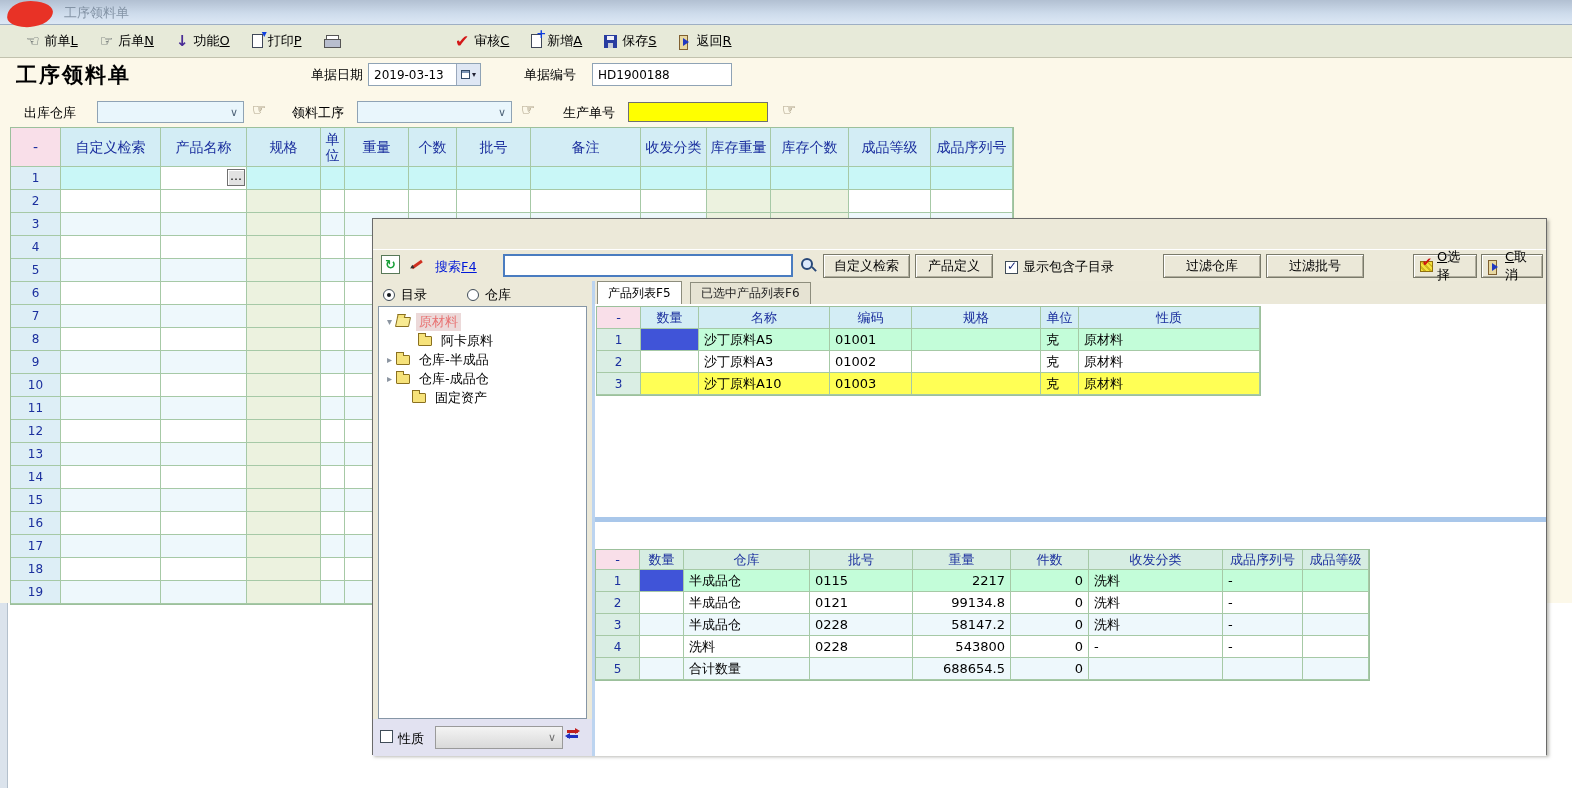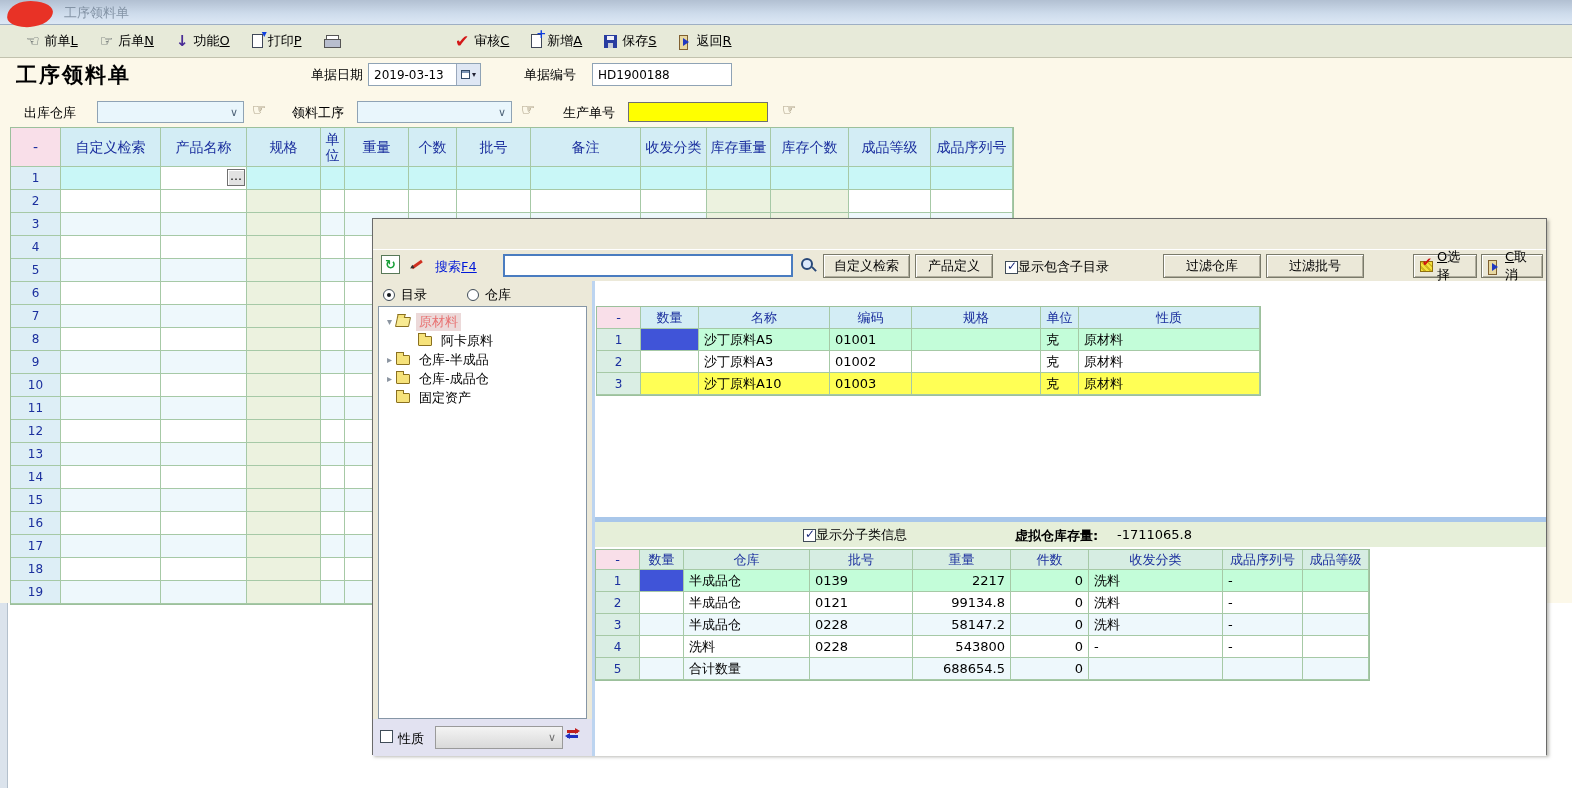--- a/index.html
+++ b/index.html
@@ -71,21 +71,21 @@
   .dlg-title { position:absolute; left:0; top:0; right:0; height:30px; background:#f8f8f2; border-bottom:1px solid #e0ddd0; }
   .dlg-title-text { position:absolute; left:52px; top:8px; font-size:13px; }
   .dlg-close { position:absolute; right:12px; top:3px; font-size:19px; color:#3a3a3a; cursor:pointer; line-height:22px; }
   .dlg-toolbar { position:absolute; left:0; top:30px; right:0; height:32px; background:#ece9d9; border-top:1px solid #fff; }
   .btn { position:absolute; top:4px; height:24px; background:#ebe8d8; border:1px solid #7a7a6a;
     box-shadow:inset 1px 1px 0 #ffffff, inset -1px -1px 0 #b0ad9d; display:flex; align-items:center; justify-content:center;
     gap:4px; font-size:13px; cursor:pointer; padding:0 6px; }
   .search-lbl { position:absolute; left:62px; top:8px; color:#0018d8; font-size:13px; cursor:pointer; }
   .search-input { position:absolute; left:130px; top:4px; width:290px; height:23px; border:2px solid #4a7cc0; background:#fff;
     font-size:13px; padding:0 4px; outline:none; font-family:inherit; }
-  .chk-row { position:absolute; display:flex; align-items:center; font-size:13px; }
+  .chk-row { position:absolute; display:flex; align-items:center; gap:5px; font-size:13px; }
 
   .dlg-left { position:absolute; left:0; top:62px; width:219px; height:475px; background:#ece9d9; }
   .radio-row { position:absolute; left:10px; top:5px; display:flex; align-items:center; gap:6px; font-size:13px; }
   .treebox { position:absolute; left:5px; top:25px; width:209px; height:413px; background:#fff; border:1px solid #8696a6; overflow:hidden; }
   .titem { height:19px; display:flex; align-items:center; cursor:pointer; }
   .tarrow { width:13px; text-align:center; color:#8a94a0; font-size:10px; flex:0 0 auto; }
   .folder { width:14px; height:10px; background:#f6e27a; border:1px solid #8a7020; border-radius:1px; position:relative; flex:0 0 auto; margin-right:6px; }
   .folder::before { content:""; position:absolute; left:-1px; top:-4px; width:6px; height:3px; background:#f6e27a; border:1px solid #8a7020; border-bottom:none; }
   .folder.open { transform:skewX(-12deg); background:#f8ea92; }
   .tlabel { font-size:13px; white-space:nowrap; padding:0 3px; }
@@ -617,21 +617,21 @@
           <div class="titem" style="padding-left: 4px;">
             <span class="tarrow">▸</span>
             <span class="folder"></span>
             <span class="tlabel">仓库-半成品</span>
           </div>
           <div class="titem" style="padding-left: 4px;">
             <span class="tarrow">▸</span>
             <span class="folder"></span>
             <span class="tlabel">仓库-成品仓</span>
           </div>
-          <div class="titem" style="padding-left: 4px;">
+          <div class="titem" style="padding-left: 20px;">
             <span class="tarrow"></span>
             <span class="folder"></span>
             <span class="tlabel">固定资产</span>
           </div>
         </div>
       <div class="nature-strip">
         <span class="cb" style="position:absolute;left:7px;top:11px;"></span>
         <span class="lbl" style="left:25px;top:11px;">性质</span>
         <div class="nature-dd">
           <span class="arrow" style="color:#707070;font-size:11px;margin-right:6px;">∨</span>
@@ -639,20 +639,24 @@
         <span class="ic ic-swap" style="position:absolute;left:194px;top:11px;">
             <i class="r"></i>
             <i class="b"></i>
           </span>
       </div>
     </div>
 
     <div class="vsplit"></div>
 
     <div class="dlg-right">
+      <div class="tabs-strip">
+        <span class="tab active" style="left:2px;">产品列表F5</span>
+        <span class="tab inactive" style="left:95px;">已选中产品列表F6</span>
+      </div>
       <div id="pgrid" class="grid" style="left:1px;top:25px;">
           <div class="g-head" style="height: 22px;">
             <div class="g-hc g-hc-first" style="width: 44px; height: 22px;">-</div>
             <div class="g-hc" style="width: 58px; height: 22px;">数量</div>
             <div class="g-hc" style="width: 131px; height: 22px;">名称</div>
             <div class="g-hc" style="width: 82px; height: 22px;">编码</div>
             <div class="g-hc" style="width: 129px; height: 22px;">规格</div>
             <div class="g-hc" style="width: 38px; height: 22px;">单位</div>
             <div class="g-hc" style="width: 181px; height: 22px;">性质</div>
           </div>
@@ -681,45 +685,37 @@
             <div class="g-c bg-yellow" style="width: 82px;">01003</div>
             <div class="g-c bg-yellow" style="width: 129px;"></div>
             <div class="g-c bg-yellow" style="width: 38px;">克</div>
             <div class="g-c bg-yellow" style="width: 181px;">原材料</div>
           </div>
         </div>
 
       <div class="hsplit"></div>
 
       <div class="lower">
-        <div class="info-strip">
-          <div class="chk-row" style="left:208px;top:4px;">
-            <span class="cb on"></span>
-            <span>显示分子类信息</span>
-          </div>
-          <span class="vlabel" style="left:420px;">虚拟仓库存量:</span>
-          <span class="vvalue" style="left:522px;">-1711065.8</span>
-        </div>
         <div id="sgrid" class="grid" style="left:0px;top:27px;">
             <div class="g-head" style="height: 20px;">
               <div class="g-hc g-hc-first" style="width: 44px; height: 20px;">-</div>
               <div class="g-hc" style="width: 44px; height: 20px;">数量</div>
               <div class="g-hc" style="width: 126px; height: 20px;">仓库</div>
               <div class="g-hc" style="width: 103px; height: 20px;">批号</div>
               <div class="g-hc" style="width: 98px; height: 20px;">重量</div>
               <div class="g-hc" style="width: 78px; height: 20px;">件数</div>
               <div class="g-hc" style="width: 134px; height: 20px;">收发分类</div>
               <div class="g-hc" style="width: 80px; height: 20px;">成品序列号</div>
               <div class="g-hc" style="width: 66px; height: 20px;">成品等级</div>
             </div>
             <div class="g-row" style="height: 22px;">
               <div class="g-rn" style="width: 44px;">1</div>
               <div class="g-c bg-mint bg-selcell" style="width: 44px;"></div>
               <div class="g-c bg-mint" style="width: 126px;">半成品仓</div>
-              <div class="g-c bg-mint" style="width: 103px;">0139</div>
+              <div class="g-c bg-mint" style="width: 103px;">0115</div>
               <div class="g-c bg-mint al-r" style="width: 98px;">2217</div>
               <div class="g-c bg-mint al-r" style="width: 78px;">0</div>
               <div class="g-c bg-mint" style="width: 134px;">洗料</div>
               <div class="g-c bg-mint" style="width: 80px;">-</div>
               <div class="g-c bg-mint" style="width: 66px;"></div>
             </div>
             <div class="g-row" style="height: 22px;">
               <div class="g-rn" style="width: 44px;">2</div>
               <div class="g-c" style="width: 44px;"></div>
               <div class="g-c" style="width: 126px;">半成品仓</div>

